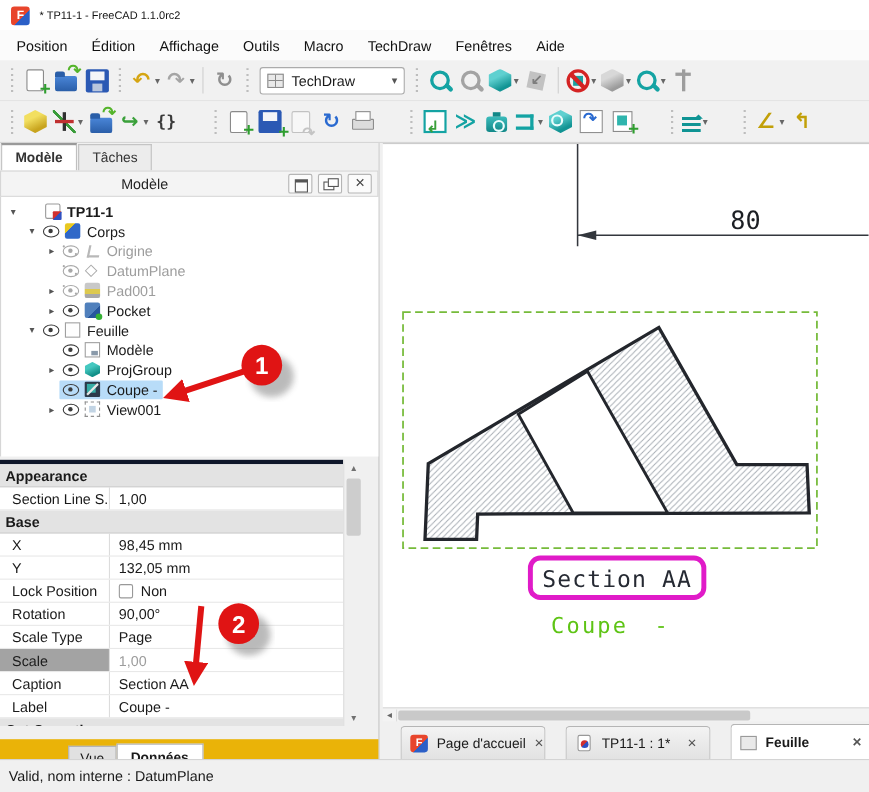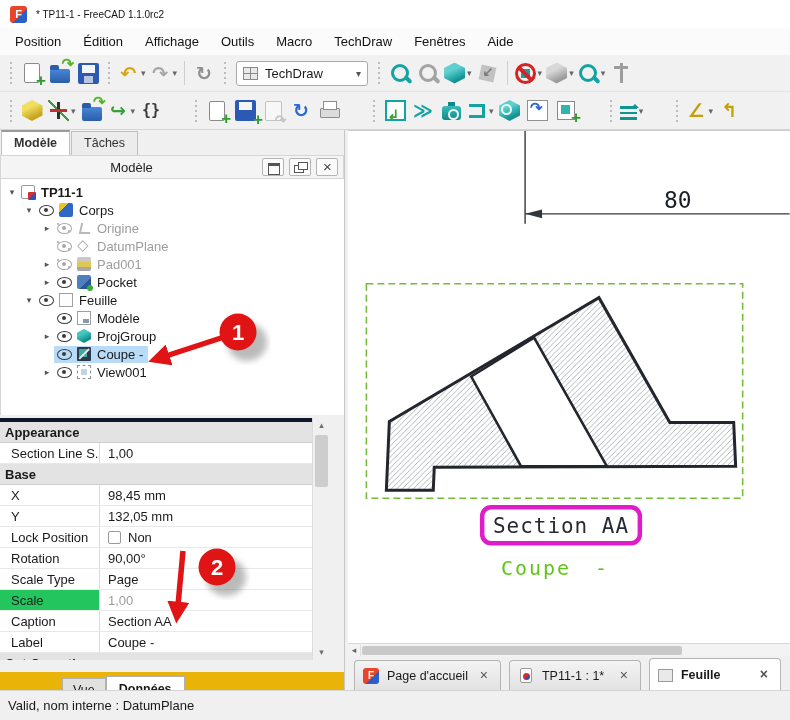--- a/index.html
+++ b/index.html
@@ -96,21 +96,21 @@
   .panel-title { flex:1; text-align:center; color:#222; }
   .ph-btn { width:22px; height:18px; border:1px solid #b5b5b5; background:#fbfbfb; border-radius:2px; margin-right:5px; position:relative; }
   .g-shade::before { content:""; position:absolute; left:5px; top:4px; width:10px; height:8px; border:1px solid #555; border-top:3px solid #555; }
   .g-float::before { content:""; position:absolute; left:4px; top:6px; width:8px; height:6px; border:1px solid #555; background:#fff; }
   .g-float::after { content:""; position:absolute; left:8px; top:3px; width:8px; height:6px; border:1px solid #555; background:#fff; }
   .g-close::before { content:"×"; position:absolute; left:6px; top:-1px; font-size:15px; color:#444; }
 
   
   .tree { position:absolute; left:0; top:49px; width:100%; height:236px; background:#fff; border-left:1px solid #d6d6d6; padding-top:4px; overflow:hidden; }
   .trow { height:18px; display:flex; align-items:center; font-size:13px; }
-  .l0 { padding-left:4px; } .l1 { padding-left:21px; } .l2 { padding-left:39px; }
+  .l0 { padding-left:4px;gap:20px; } .l1 { padding-left:21px; } .l2 { padding-left:39px; }
   .exp { width:14px; flex:none; font-size:9px; color:#555; text-align:center; }
   .exp.open::before { content:"▾"; }
   .exp.closed::before { content:"▸"; }
   .rowbody { display:flex; align-items:center; padding:1px 5px 1px 2px; border-radius:1px; }
   .sel .rowbody { background:#b8dcf8; }
   .eye { width:16px; height:10px; position:relative; margin-right:5px; flex:none; }
   .eye::before { content:""; position:absolute; left:1px; top:0; width:13px; height:9px; border:1.6px solid #3a3a3a; border-radius:50%; }
   .eye::after { content:""; position:absolute; left:5.5px; top:2.8px; width:4px; height:4px; background:#3a3a3a; border-radius:50%; }
   .eye.hidden::before { border-color:#a8a8a8; }
   .eye.hidden::after { background:#a8a8a8; box-shadow:-6px -4px 0 -1px #a8a8a8, 5px 3px 0 -1px #a8a8a8; }
@@ -135,21 +135,21 @@
   .t-coupe::after { content:""; position:absolute; left:0px; top:6px; width:14px; height:1.6px; background:#e8e8e8; transform:rotate(-45deg); }
   .t-view { background:#fff; border:1px dashed #909090; }
   .t-view::before { content:""; position:absolute; left:3px; top:3px; width:6px; height:6px; background:#c2d4e4; }
 
   
   .props { position:absolute; left:0; top:288px; width:312px; height:242px; background:#fff; border-top:4px solid #0f172a; overflow:hidden; }
   .prow { height:21px; display:flex; align-items:center; border-bottom:1px solid #e8e8e8; }
   .prow.group { background:#e3e3e3; font-weight:bold; padding-left:5px; border-bottom:1px solid #cfcfcf; }
   .pname { width:100px; flex:none; padding-left:11px; border-right:1px solid #dcdcdc; height:100%; display:flex; align-items:center; white-space:nowrap; overflow:hidden; }
   .pval { flex:1; padding-left:8px; display:flex; align-items:center; white-space:nowrap; }
-  .pname.hl { background:#22c55e; }
+  .pname.hl { background:#a3a3a3; }
   .pval.gray { color:#9d9d9d; }
   .checkbox { width:13px; height:13px; border:1px solid #999; background:#fff; border-radius:2px; margin-right:7px; flex:none; }
   .pscroll { position:absolute; left:312px; top:288px; width:18px; height:242px; background:#f0f0f0; border-left:1px solid #dcdcdc; }
   .ps-up, .ps-down { position:absolute; left:0; width:17px; height:15px; color:#707070; font-size:9px; text-align:center; line-height:15px; }
   .ps-up { top:0; } .ps-down { bottom:0; }
   .ps-up::before { content:"▴"; } .ps-down::before { content:"▾"; }
   .ps-thumb { position:absolute; left:2px; top:17px; width:13px; height:52px; background:#cdcdcd; border-radius:2px; }
 
   
   .dock-bottom { position:absolute; left:0; top:542px; width:100%; height:30px; background:#eab308; display:flex; align-items:flex-end; padding-left:62px; }
@@ -157,21 +157,21 @@
   .btab.active { background:#fff; font-weight:bold; padding:5px 12px 6px; }
 
   
   .mainview { position:absolute; left:346px; top:130px; width:444px; height:560px; }
   .canvas { position:absolute; left:2px; top:0; width:442px; height:513px; background:#fff; border-top:1px solid #cccccc; }
   .hscroll { position:absolute; left:2px; top:513px; width:442px; height:13px; background:#f3f3f3; border-top:1px solid #d8d8d8; }
   .hs-left { position:absolute; left:0; top:1px; width:13px; height:11px; color:#666; font-size:9px; text-align:center; line-height:11px; border-right:1px solid #ddd; }
   .hs-left::before { content:"◂"; }
   .hs-thumb { position:absolute; left:14px; top:2px; width:320px; height:9px; background:#c9c9c9; border-radius:2px; }
   .mditabs { position:absolute; left:0; top:526px; width:444px; height:34px; background:#f0f0f0; display:flex; align-items:flex-end; padding-left:0px; }
-  .mtab { height:30px; display:flex; align-items:center; padding:0 8px; border:1px solid #b5b5b5; border-bottom:none; border-radius:4px 4px 0 0; background:linear-gradient(#f3f3f3,#e2e2e2); margin-left:8px; min-width:132px; }
+  .mtab { height:30px; display:flex; align-items:center; padding:0 8px; border:1px solid #b5b5b5; border-bottom:none; border-radius:4px 4px 0 0; background:linear-gradient(#f3f3f3,#e2e2e2); margin-left:18px; min-width:132px; }
   .mtab.active { background:#fff; font-weight:bold; height:32px; }
   .mtab-label { flex:1; padding:0 8px; white-space:nowrap; font-size:12.5px; }
   .mtab-close { width:16px; height:16px; text-align:center; line-height:14px; color:#555; font-size:14px; border-radius:2px; }
   .mtab-close::before { content:"×"; }
   .mi { width:16px; height:16px; position:relative; flex:none; }
   .mi-fc { border-radius:3px; background:linear-gradient(135deg,#e8452c 58%,#2b5fc7 58%); color:#fff; font-weight:bold; font-size:10px; text-align:center; line-height:16px; }
   .mi-fc::before { content:"F"; }
   .mi-doc { width:12px; height:15px; margin:0 2px; background:#fff; border:1px solid #999; border-radius:2px; }
   .mi-doc::after { content:""; position:absolute; left:2px; top:4px; width:7px; height:7px; border-radius:50%; background:linear-gradient(135deg,#d03030 50%,#3050c0 50%); }
   .mi-page { width:15px; height:13px; margin-top:2px; background:#e9e9e9; border:1px solid #9a9a9a; }

